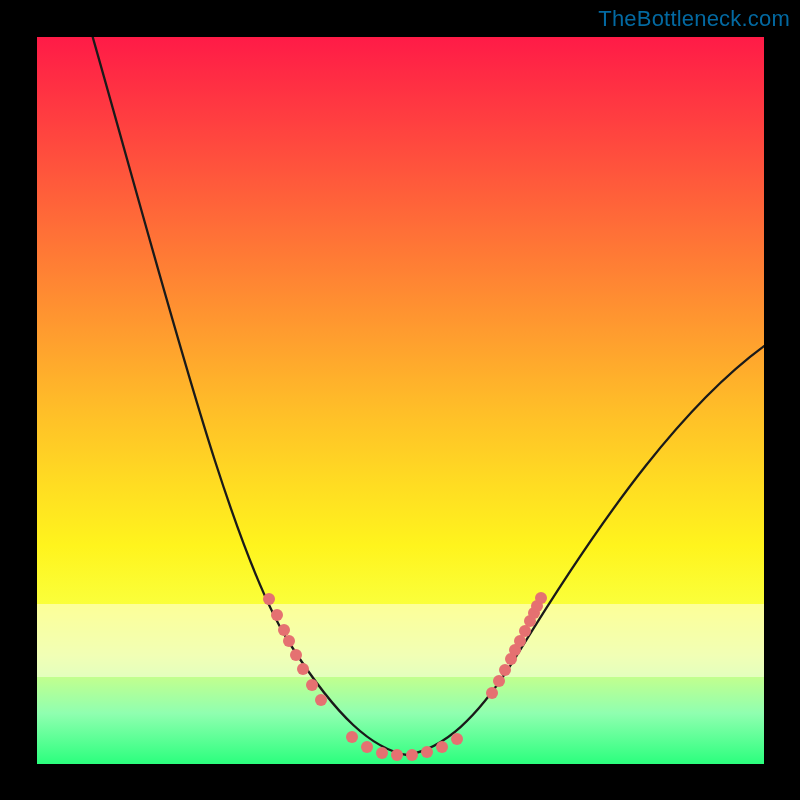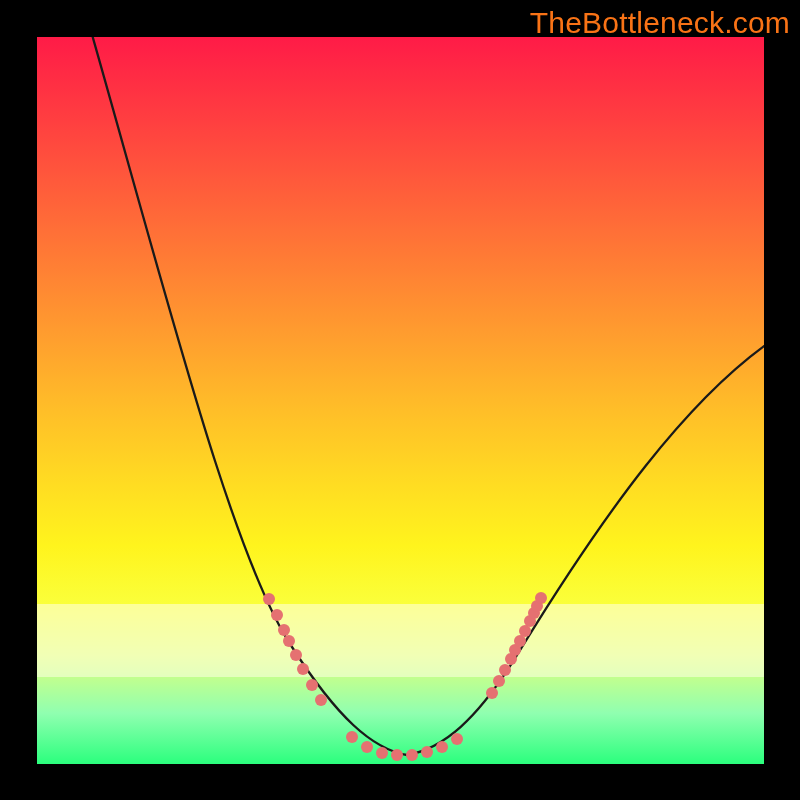--- a/index.html
+++ b/index.html
@@ -38,22 +38,22 @@
     left: 0;
     right: 0;
     top: 78%;
     height: 10%;
     background: rgba(255, 255, 230, 0.55);
   }
   .watermark {
     position: absolute;
     top: 6px;
     right: 10px;
-    color: #f97316;
-    font-size: 30px;
+    color: #0369a1;
+    font-size: 22px;
     font-weight: 500;
     letter-spacing: 0.2px;
   }
   svg.curve {
     position: absolute;
     top: 0;
     left: 0;
   }
   .dot {
     fill: #e57171;

